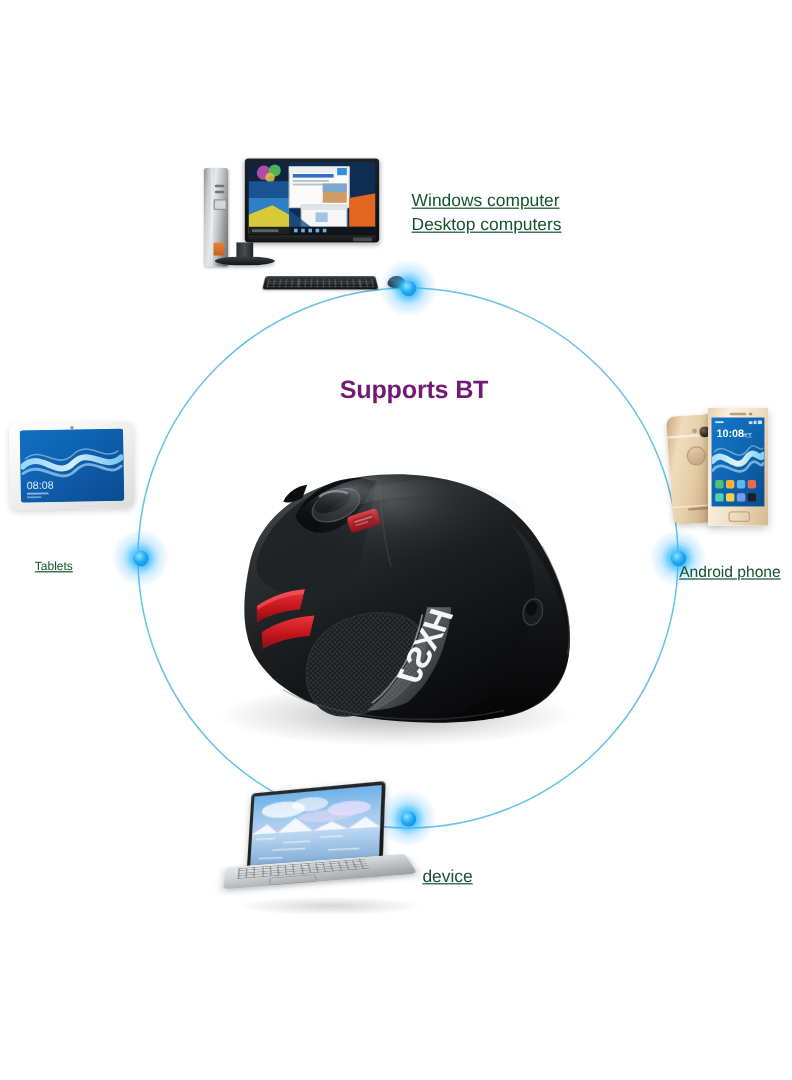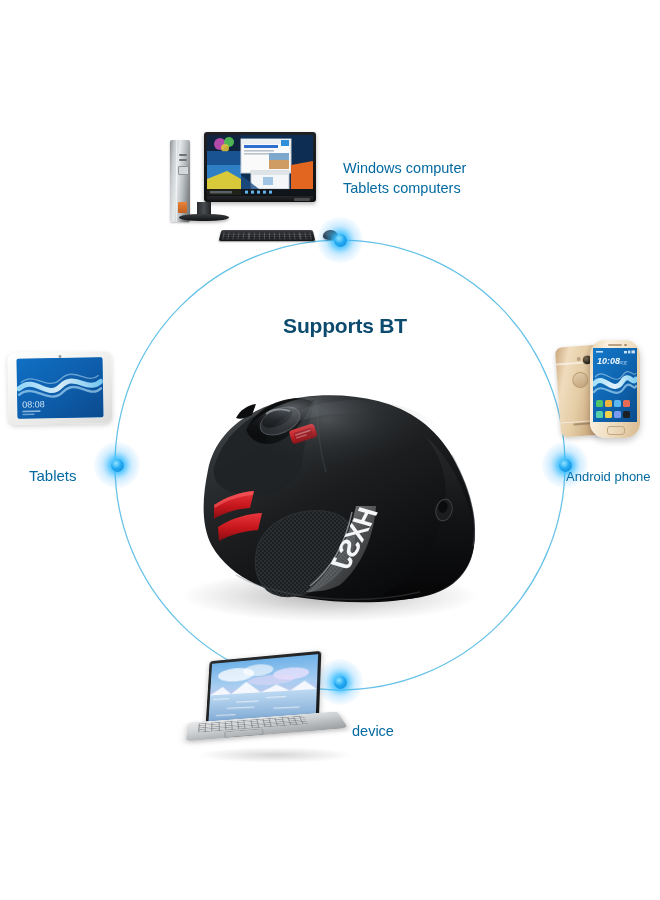--- a/index.html
+++ b/index.html
@@ -13,31 +13,32 @@
   }
   #stage{position:absolute;left:0;top:0;width:660px;height:900px;}
   .layer{position:absolute;left:0;top:0;width:660px;height:900px;}
   svg.layer{pointer-events:none;}
 
   
   .headline{
     position:absolute;
     text-align:center;
     font-weight:bold;
-    color:#0c4a6e;
+    color:#701a75;
     line-height:1.17;
     letter-spacing:-0.2px;
     white-space:nowrap;
   }
   .devlabel{
     position:absolute;
-    color:#0369a1;
+    color:#14532d;
     font-weight:400;
     white-space:nowrap;
     line-height:1.35;
+    text-decoration:underline;
   }
 
   
   .node{position:absolute;width:46px;height:46px;margin-left:-23px;margin-top:-23px;}
   .node .glow{
     position:absolute;left:0;top:0;width:46px;height:46px;border-radius:50%;
     background:radial-gradient(circle at 50% 50%,
       rgba(70,200,255,.95) 0%,
       rgba(50,185,255,.55) 26%,
       rgba(40,170,255,.22) 46%,
@@ -117,24 +118,24 @@
   }
   .phone-back .band{position:absolute;left:0;right:0;height:1.5px;background:rgba(255,255,255,.55);}
   .phone-back .lens{position:absolute;right:7px;top:9px;width:9px;height:9px;border-radius:50%;
     background:radial-gradient(circle at 36% 32%,#7b6b52 0%,#2b2722 60%,#15120f 100%);border:1px solid #d9c09a;}
   .phone-back .flash{position:absolute;right:19px;top:11px;width:4px;height:4px;border-radius:50%;background:#b7a184;}
   .phone-back .fp{position:absolute;left:50%;margin-left:-7px;top:26px;width:14px;height:14px;border-radius:50%;
     background:linear-gradient(160deg,#e3ceac,#c2a47c);border:1px solid #bb9b71;}
   .phone-back .logo{position:absolute;left:50%;margin-left:-9px;bottom:11px;width:18px;height:2px;border-radius:1px;background:rgba(120,98,70,.5);}
 
   .phone-front{
-    position:absolute;width:50px;height:98px;border-radius:15px;
+    position:absolute;width:50px;height:98px;border-radius:0;
     background:linear-gradient(105deg,#e8d2ae 0%,#fbf2e2 25%,#eeddc0 60%,#d6b88d 100%);
     box-shadow:0 3px 7px rgba(0,0,0,.22);
-    padding:8px 3px;box-sizing:border-box;font-style:italic;
+    padding:8px 3px;box-sizing:border-box;
   }
   .phone-front .speaker{position:absolute;left:50%;margin-left:-7px;top:3.5px;width:14px;height:2px;border-radius:1px;background:#b9a183;}
   .phone-front .fcam{position:absolute;left:50%;margin-left:9px;top:3.5px;width:2.5px;height:2.5px;border-radius:50%;background:#a8906f;}
   .phone-front .scr{position:absolute;left:3px;top:8px;width:44px;height:74px;overflow:hidden;background:#0a63b4;}
   .phone-front .home{position:absolute;left:50%;margin-left:-8px;bottom:3px;width:16px;height:7px;border-radius:3px;border:1px solid #c3a780;}
 
   
   .laptop{position:absolute;}
   .lid{
     position:absolute;width:118px;height:72px;
@@ -532,22 +533,22 @@
     <div class="glow"></div>
       <div class="core"></div>
   </div>
 
   <div class="headline" style="left:230px;top:314px;width:230px;font-size:21px;">
     <div>Supports BT</div>
   </div>
 
   <div class="devlabel" style="left:343px;top:159px;font-size:14.5px;">
     <div>Windows computer</div>
-    <div>Tablets computers</div>
+    <div>Desktop computers</div>
   </div>
 
   <div class="devlabel" style="left:566px;top:468px;font-size:13px;">Android phone</div>
 
   <div class="devlabel" style="left:352px;top:722px;font-size:14.5px;">device</div>
 
-  <div class="devlabel" style="left:29px;top:466px;font-size:15px;">Tablets</div>
+  <div class="devlabel" style="left:29px;top:466px;font-size:10px;">Tablets</div>
 
 </div>
 
 </body></html>

